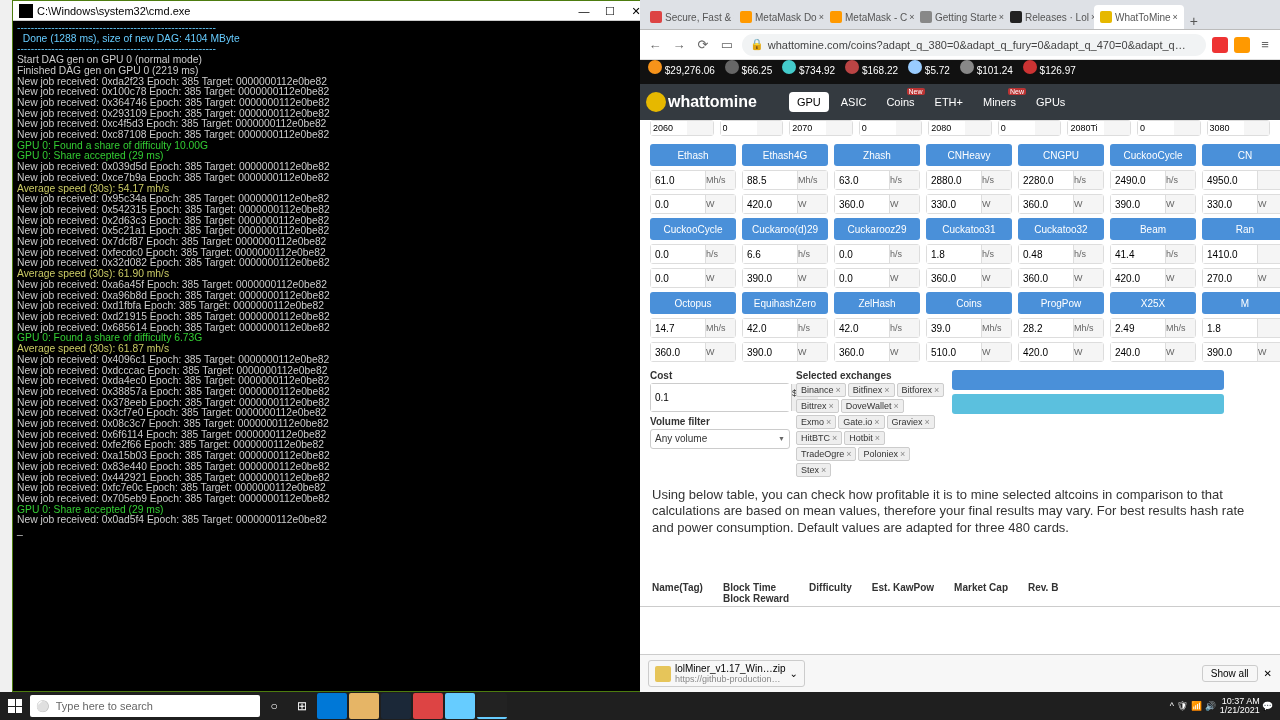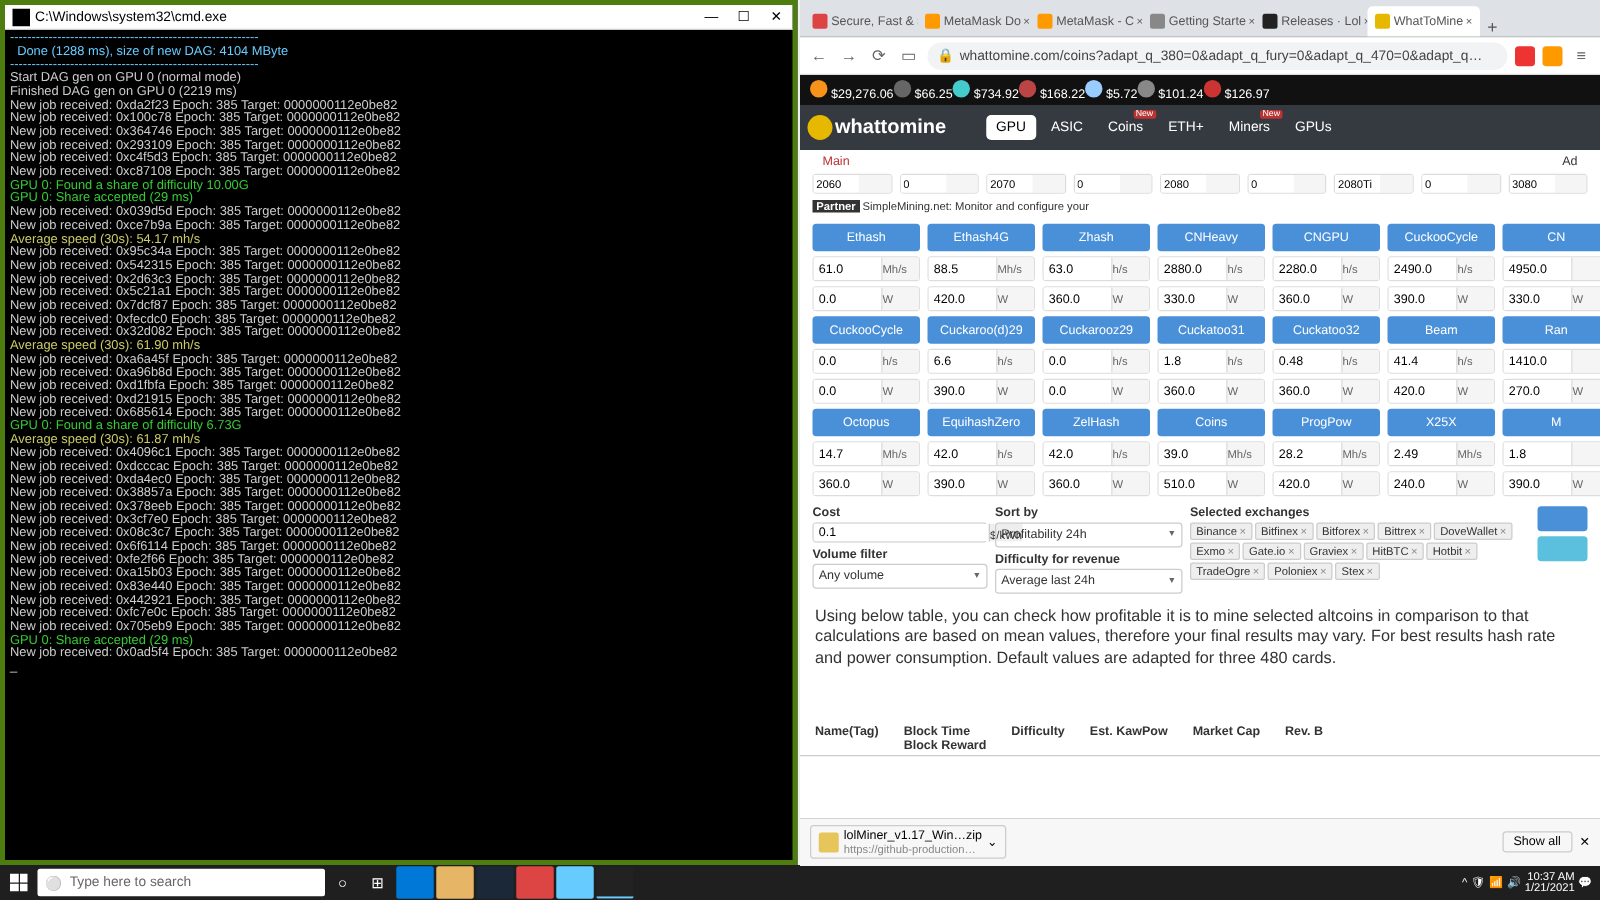--- a/index.html
+++ b/index.html
@@ -1,19 +1,19 @@
 <!DOCTYPE html>
 <html><head>
 <meta charset="utf-8">
 <style>
 * { margin: 0; padding: 0; box-sizing: border-box; font-family: "Segoe UI", Arial, sans-serif; }
 body { width: 1280px; height: 720px; overflow: hidden; position: relative; background: #f0f0f0; }
 
 
-.terminal { position: absolute; left: 0; top: 0; width: 638px; height: 692px; background: #000; border: 4px solid #4d7c0f; }
+.terminal { position: absolute; left: 12px; top: 0; width: 638px; height: 692px; background: #000; border: 1px solid #4d7c0f; }
 .term-titlebar { height: 20px; background: #fff; color: #000; display: flex; align-items: center; font-size: 11px; padding-left: 6px; border-bottom: 1px solid #ccc; }
 .term-icon { width: 14px; height: 14px; background: #000; margin-right: 4px; }
 .term-title { flex: 1; }
 .term-btns { display: flex; }
 .term-btn { width: 26px; height: 18px; text-align: center; font-size: 11px; line-height: 18px; cursor: pointer; }
 .term-body { padding: 2px 4px; font-family: Consolas, monospace; font-size: 10.3px; color: #ccc; line-height: 1.04; white-space: pre; overflow: hidden; }
 .term-body .green { color: #3c3; }
 .term-body .cyan { color: #6cf; }
 .term-body .yellow { color: #cc6; }
 
@@ -25,21 +25,21 @@
 .tab-favicon { width: 12px; height: 12px; border-radius: 2px; margin-right: 3px; flex-shrink: 0; }
 .tab-close { margin-left: 2px; font-size: 9px; }
 .newtab { width: 20px; text-align: center; font-size: 14px; color: #555; }
 .addr-bar { height: 30px; background: #fff; display: flex; align-items: center; padding: 0 6px; gap: 6px; border-bottom: 1px solid #ddd; }
 .nav-icon { width: 18px; height: 18px; display: flex; align-items: center; justify-content: center; color: #666; font-size: 13px; }
 .url-box { flex: 1; height: 22px; background: #f1f3f4; border-radius: 12px; display: flex; align-items: center; padding: 0 8px; font-size: 11px; color: #444; }
 .ext-icon { width: 16px; height: 16px; border-radius: 3px; }
 
 
 .site { flex: 1; overflow: auto; background: #fff; color: #333; font-size: 11px; }
-.ticker { height: 24px; background: #111; color: #fff; display: flex; align-items: center; padding: 0 8px; font-size: 10px; }
+.ticker { height: 24px; background: #111; color: #fff; display: flex; align-items: flex-start; gap: 10px; padding: 0 8px; font-size: 10px; }
 .ticker span.coin { width: 14px; height: 14px; border-radius: 50%; display: inline-block; }
 .site-nav { height: 36px; background: #343a40; display: flex; align-items: center; padding: 0 6px; gap: 8px; }
 .logo { color: #fff; font-size: 16px; font-weight: bold; display: flex; align-items: center; gap: 2px; }
 .logo-circle { width: 20px; height: 20px; border-radius: 50%; background: #e6b800; }
 .nav-item { color: #fff; font-size: 11px; padding: 4px 8px; border-radius: 4px; position: relative; }
 .nav-item.active { background: #fff; color: #000; margin-left: 24px; }
 .badge-new { position: absolute; top: -4px; right: -2px; background: #b33; color: #fff; font-size: 7px; padding: 0 2px; border-radius: 2px; }
 
 .subbar { padding: 2px 10px; display: flex; align-items: center; font-size: 10px; }
 .subtab { padding: 2px 8px; }
@@ -52,21 +52,21 @@
 .partner b { background: #333; color: #fff; padding: 0 3px; }
 
 .algo-grid { padding: 4px 10px; display: grid; grid-template-columns: repeat(7, 86px); gap: 4px 6px; }
 .algo-btn { height: 22px; background: #4a90d9; color: #fff; font-size: 10px; border-radius: 3px; display: flex; align-items: center; justify-content: center; }
 .hw-cell { height: 20px; display: flex; border: 1px solid #ddd; border-radius: 3px; }
 .hw-cell input { border: none; width: 54px; font-size: 10px; padding: 0 4px; }
 .hw-cell .unit { width: 30px; background: #f5f5f5; font-size: 9px; text-align: left; line-height: 18px; color: #666; border-left: 1px solid #ddd; }
 
 .controls { display: grid; grid-template-columns: 140px 150px auto 40px; gap: 6px; padding: 4px 10px; font-size: 10px; }
 .control-label { font-weight: bold; font-size: 10px; margin-bottom: 2px; }
-.control-input { display: flex; border: 1px solid #ccc; border-radius: 3px; height: 16px; }
+.control-input { display: flex; border: 1px solid #ccc; border-radius: 3px; height: 29px; }
 .control-input input { border: none; flex: 1; font-size: 10px; padding: 0 4px; }
 .control-input .unit { width: 40px; background: #eee; font-size: 9px; text-align: center; line-height: 18px; border-left: 1px solid #ccc; }
 .sel { border: 1px solid #ccc; border-radius: 3px; height: 20px; font-size: 10px; padding: 0 4px; line-height: 18px; position: relative; }
 .sel::after { content: "▼"; position: absolute; right: 4px; font-size: 7px; color: #666; }
 .chips { display: flex; flex-wrap: wrap; gap: 2px; }
 .chip { background: #eee; border: 1px solid #ccc; padding: 1px 4px; font-size: 9px; border-radius: 2px; }
 .chip .x { margin-left: 2px; color: #888; }
 .calc-btn { background: #4a90d9; height: 20px; border-radius: 3px; }
 
 .paragraph { padding: 6px 12px; font-size: 13px; line-height: 1.25; color: #333; }
@@ -171,25 +171,20 @@
       </div>
       <div id="navitems" style="display:flex;gap:4px">
           <div class="nav-item active">GPU</div>
           <div class="nav-item">ASIC</div>
           <div class="nav-item">Coins<span class="badge-new">New</span></div>
           <div class="nav-item">ETH+</div>
           <div class="nav-item">Miners<span class="badge-new">New</span></div>
           <div class="nav-item">GPUs</div>
         </div>
     </div>
-    <div class="subbar">
-      <div class="subtab red">Main</div>
-      <div style="flex:1"></div>
-      <div class="subtab">Ad</div>
-    </div>
     <div class="thin-row" id="gpurow">
         <div class="thin-cell">
           <input value="2060" style="">
           <span class="lbl"></span>
         </div>
         <div class="thin-cell">
           <input value="0" style="">
           <span class="lbl"></span>
         </div>
         <div class="thin-cell">
@@ -214,21 +209,20 @@
         </div>
         <div class="thin-cell">
           <input value="0" style="">
           <span class="lbl"></span>
         </div>
         <div class="thin-cell">
           <input value="3080" style="">
           <span class="lbl"></span>
         </div>
       </div>
-    <div style="padding:0 10px 4px"><span class="partner"><b>Partner</b> <span>SimpleMining.net: Monitor and configure your</span></span></div>
 
     <div class="algo-grid" id="algo-grid">
         <div class="algo-btn">Ethash</div>
         <div class="algo-btn">Ethash4G</div>
         <div class="algo-btn">Zhash</div>
         <div class="algo-btn">CNHeavy</div>
         <div class="algo-btn">CNGPU</div>
         <div class="algo-btn">CuckooCycle</div>
         <div class="algo-btn">CN</div>
         <div class="hw-cell">
@@ -417,26 +411,20 @@
 
     <div class="controls">
       <div>
         <div class="control-label">Cost</div>
         <div class="control-input">
           <input value="0.1" style="">
           <div class="unit">$/kWh</div>
         </div>
         <div class="control-label" style="margin-top:4px">Volume filter</div>
         <div class="sel">Any volume</div>
-      </div>
-      <div>
-        <div class="control-label">Sort by</div>
-        <div class="sel">Profitability 24h</div>
-        <div class="control-label" style="margin-top:4px">Difficulty for revenue</div>
-        <div class="sel">Average last 24h</div>
       </div>
       <div>
         <div class="control-label">Selected exchanges</div>
         <div class="chips" id="chips">
             <span class="chip">Binance<span class="x">×</span></span>
             <span class="chip">Bitfinex<span class="x">×</span></span>
             <span class="chip">Bitforex<span class="x">×</span></span>
             <span class="chip">Bittrex<span class="x">×</span></span>
             <span class="chip">DoveWallet<span class="x">×</span></span>
             <span class="chip">Exmo<span class="x">×</span></span>

